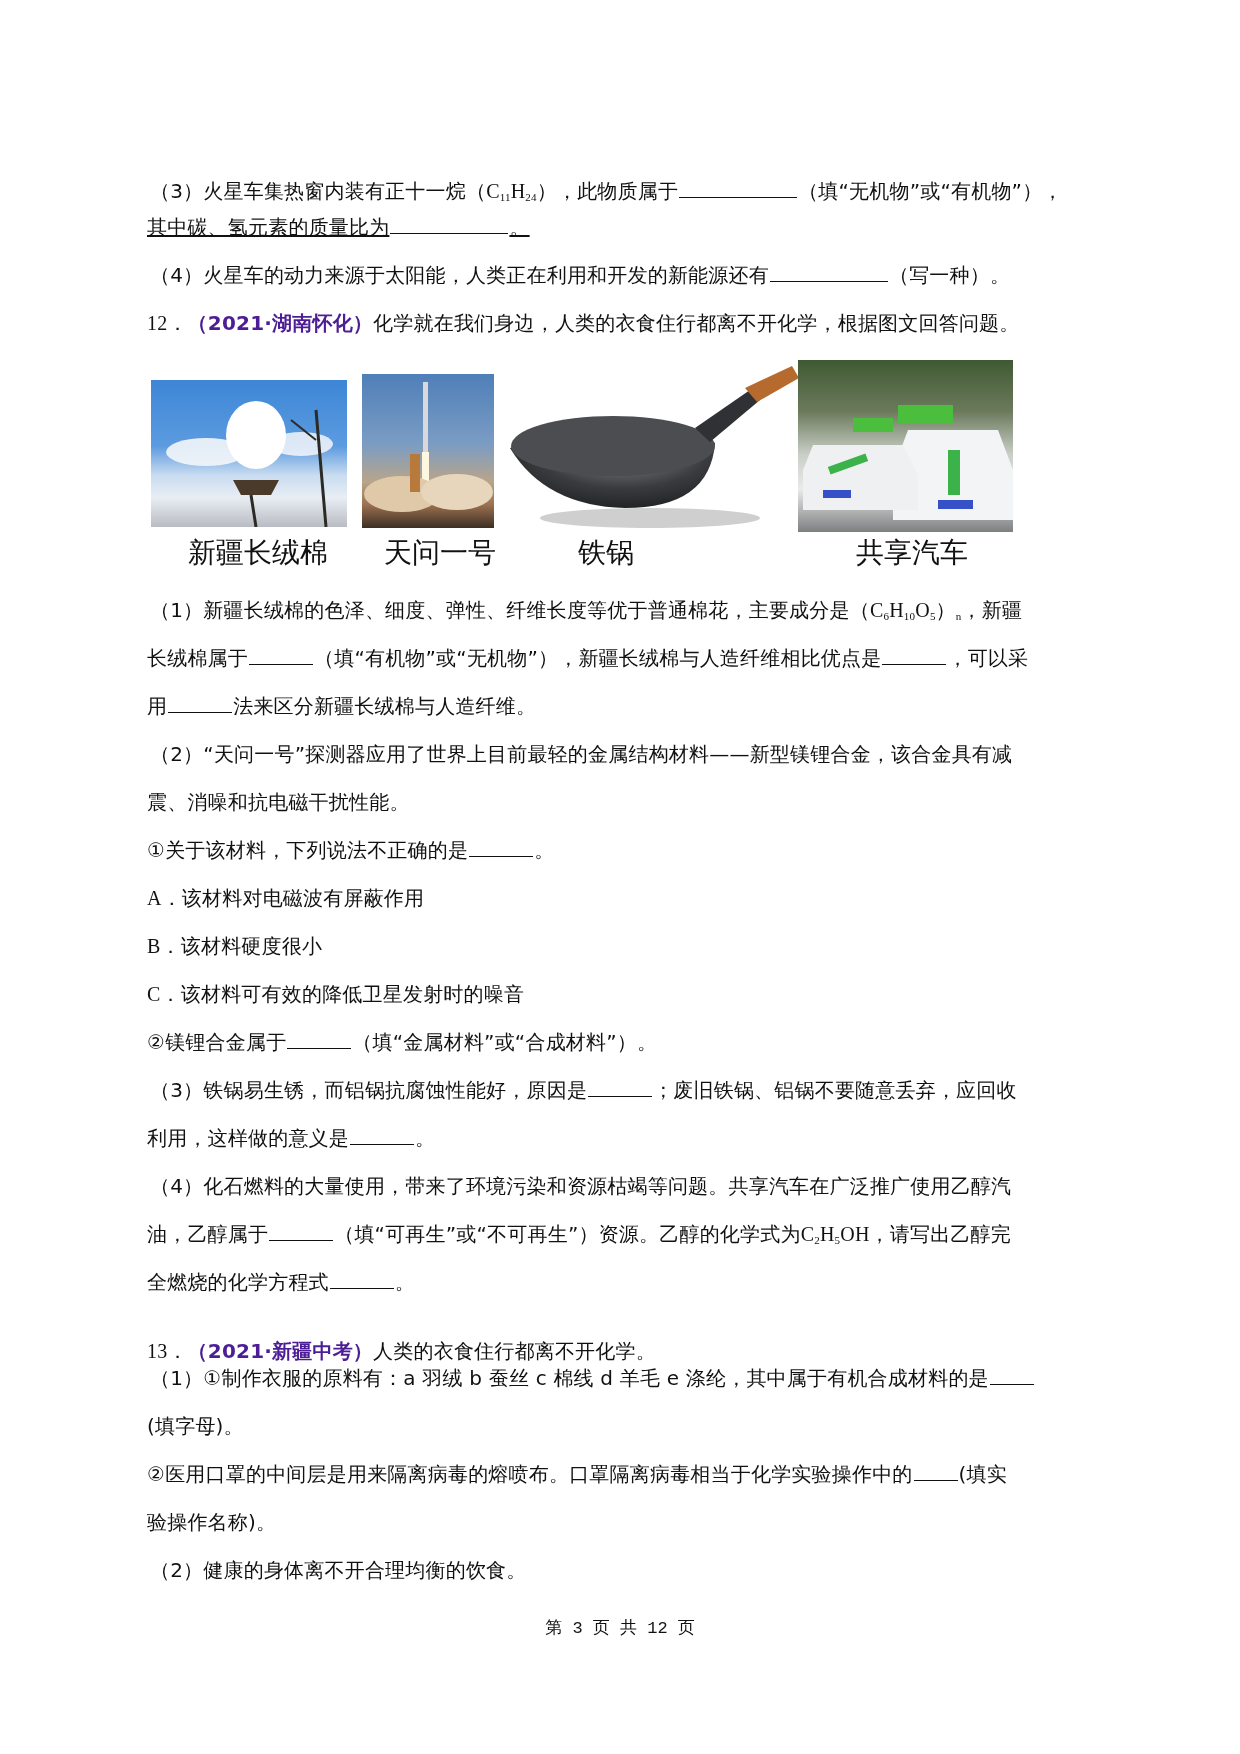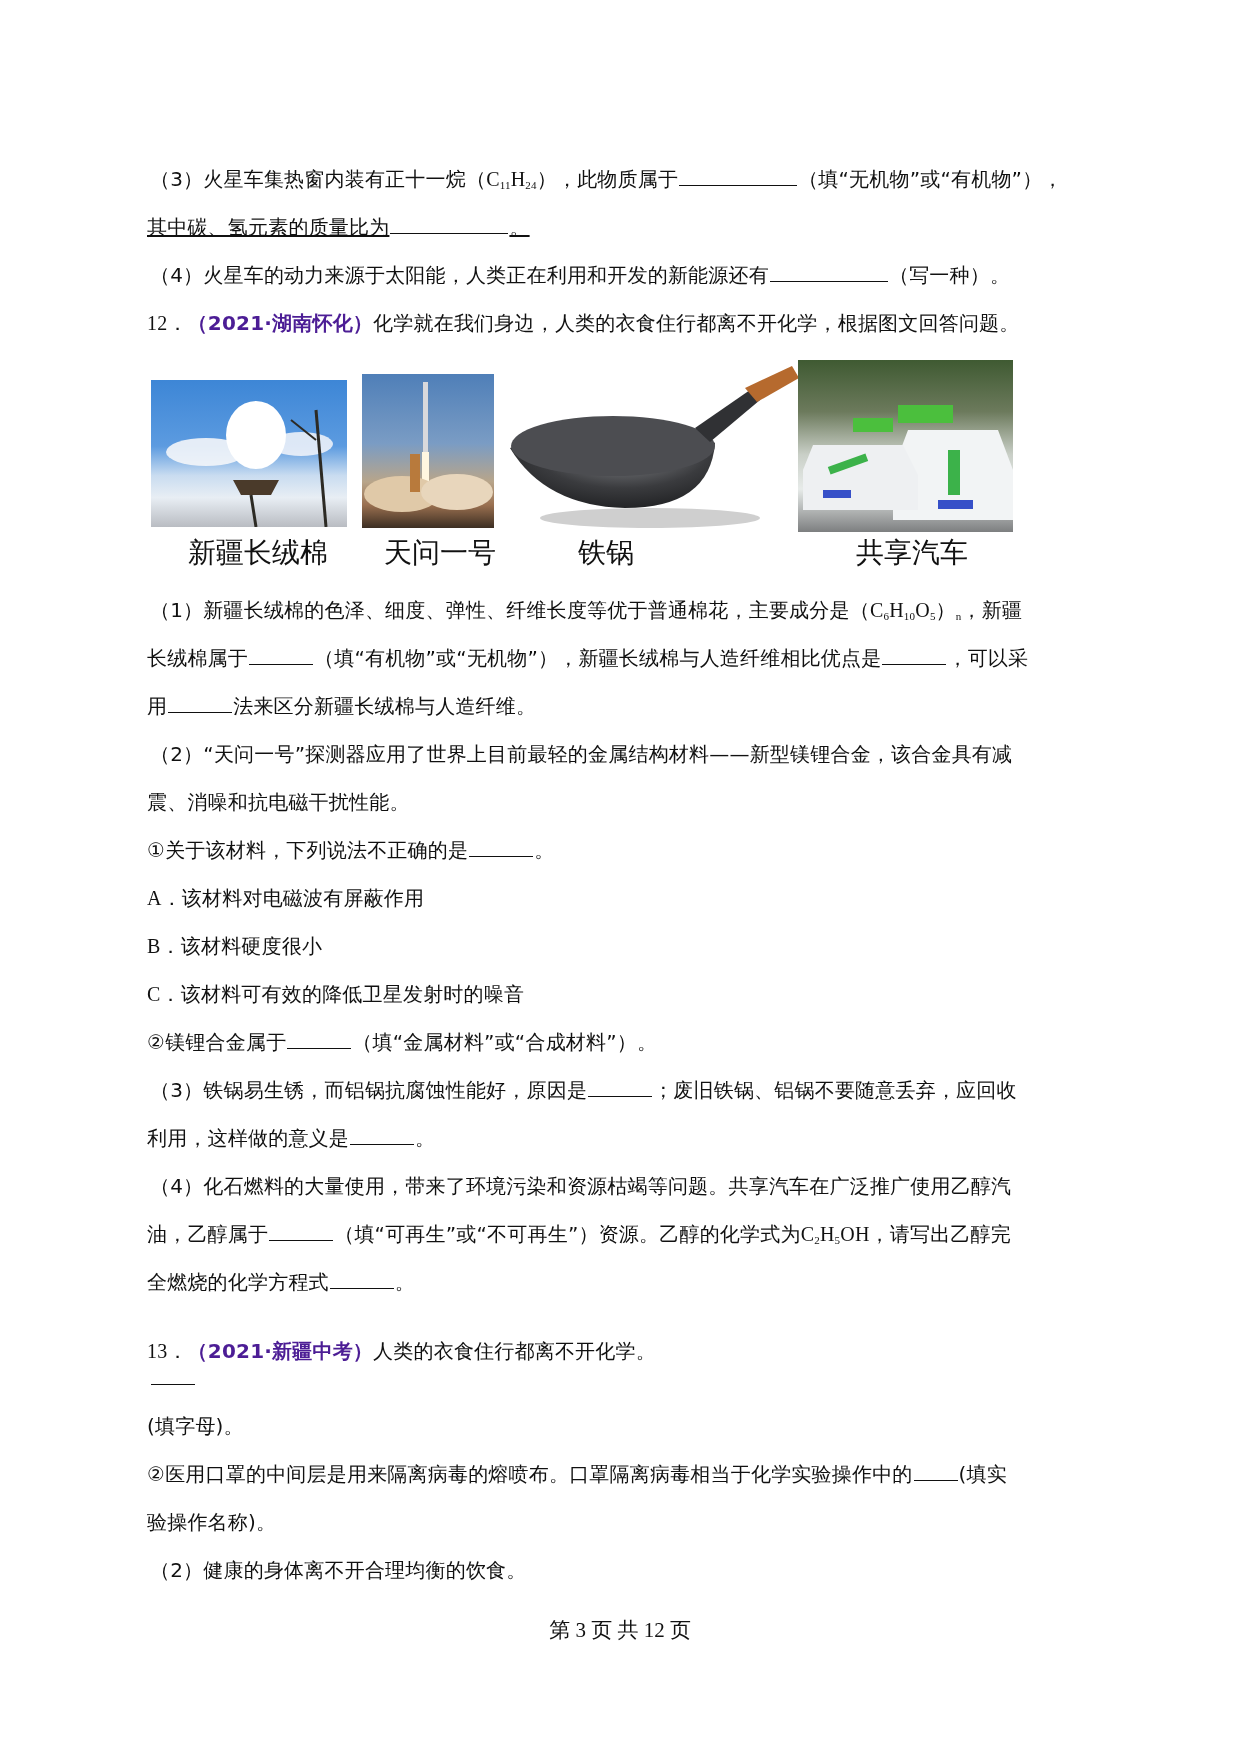--- a/index.html
+++ b/index.html
@@ -7,36 +7,36 @@
          font-family: "DejaVu Sans", "Liberation Sans", sans-serif; color: #111; }
   .line { position: absolute; left: 147px; font-size: 20px; line-height: 26px; white-space: nowrap; letter-spacing: 0.2px; }
   .ind { left: 150px; }
   .blank { display: inline-block; border-bottom: 1.3px solid #111; height: 18px; vertical-align: baseline; margin: 0 1px; }
   .src { color: #4c1d95; font-weight: bold; }
   .num { font-family: "Liberation Serif", serif; }
   sub { font-size: 11px; vertical-align: -3px; line-height: 0; }
   .chem { font-family: "Liberation Serif", serif; }
   .caption { position: absolute; top: 540px; font-size: 28px; line-height: 26px; white-space: nowrap; }
   .footer { position: absolute; top: 1616px; left: 0; width: 1240px; text-align: center;
-            font-size: 21px; font-family: Liberation Serif, serif; }
+            font-size: 17px; font-family: Liberation Mono, monospace; }
   .img { position: absolute; overflow: hidden; }
   
   #img-cotton { left: 151px; top: 380px; width: 196px; height: 147px;
     background: linear-gradient(180deg, #3d86d6 0%, #5c9be0 45%, #c9dcf0 65%, #e8eef4 80%, #b9bcc2 100%); }
   
   #img-rocket { left: 362px; top: 374px; width: 132px; height: 154px;
     background: linear-gradient(180deg, #4f7fb8 0%, #7a9cc4 45%, #b8a58a 70%, #9a7050 85%, #3c2e22 100%); }
   
   #img-car { left: 798px; top: 360px; width: 215px; height: 172px;
     background: linear-gradient(180deg, #3f5a32 0%, #6c7a5c 30%, #c9cfc7 55%, #e7ebe9 75%, #7d7f80 100%); }
 </style>
 </head>
 <body>
 
-<div class="line ind" style="top:166px;">
+<div class="line ind" style="top:178px;">
   <span>（3）火星车集热窗内装有正十一烷（</span><span class="chem"><span>C</span><sub>11</sub><span>H</span><sub>24</sub></span><span>），此物质属于</span><span class="blank" style="width:118px"></span><span>（填“无机物”或“有机物”），</span>
 </div>
 <div class="line" style="top:214px;text-decoration:underline;">
   <span>其中碳、氢元素的质量比为</span><span class="blank" style="width:118px"></span><span>。</span>
 </div>
 <div class="line ind" style="top:262px;">
   <span>（4）火星车的动力来源于太阳能，人类正在利用和开发的新能源还有</span><span class="blank" style="width:118px"></span><span>（写一种）。</span>
 </div>
 
 <div class="line" style="top:310px;">
@@ -137,21 +137,21 @@
   <span>油，乙醇属于</span><span class="blank" style="width:64px"></span><span>（填“可再生”或“不可再生”）资源。乙醇的化学式为</span><span class="chem"><span>C</span><sub>2</sub><span>H</span><sub>5</sub><span>OH</span></span><span>，请写出乙醇完</span>
 </div>
 <div class="line" style="top:1269px;">
   <span>全燃烧的化学方程式</span><span class="blank" style="width:64px"></span><span>。</span>
 </div>
 
 <div class="line" style="top:1338px;">
   <span class="num">13．</span><span class="src">（2021·新疆中考）</span><span>人类的衣食住行都离不开化学。</span>
 </div>
 <div class="line ind" style="top:1365px;">
-  <span class="blank" style="width:44px"></span>
+  <span>（1）①制作衣服的原料有：a 羽绒  b 蚕丝  c 棉线  d 羊毛  e 涤纶，其中属于有机合成材料的是</span><span class="blank" style="width:44px"></span>
 </div>
 <div class="line" style="top:1413px;">(填字母)。</div>
 <div class="line" style="top:1461px;">
   <span>②医用口罩的中间层是用来隔离病毒的熔喷布。口罩隔离病毒相当于化学实验操作中的</span><span class="blank" style="width:44px"></span><span>(填实</span>
 </div>
 <div class="line" style="top:1509px;">验操作名称)。</div>
 <div class="line ind" style="top:1557px;">（2）健康的身体离不开合理均衡的饮食。</div>
 
 <div class="footer">
   <span>第</span>

